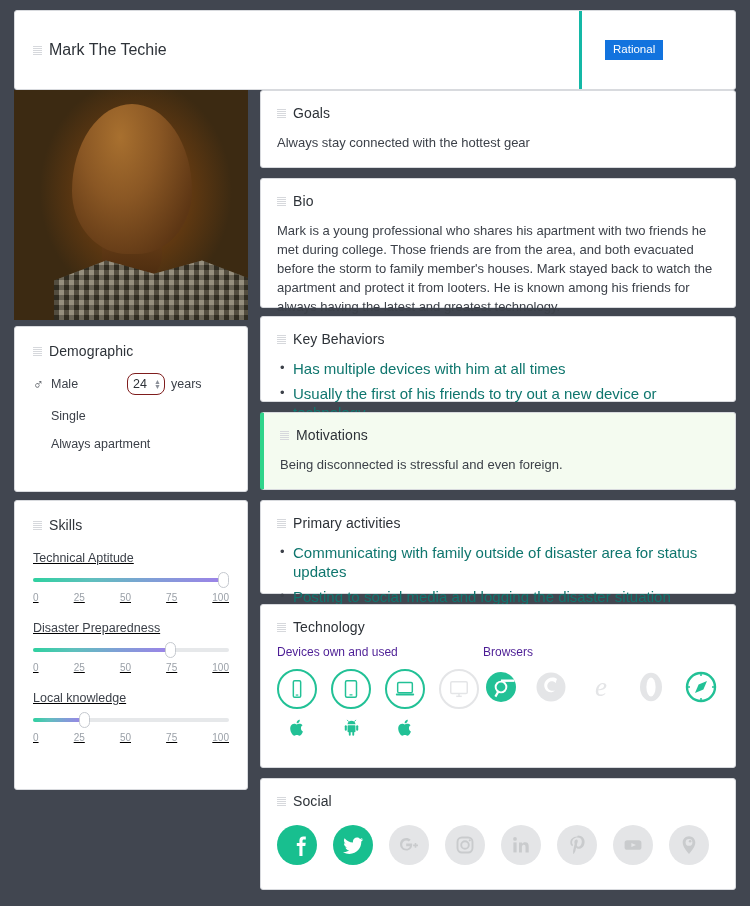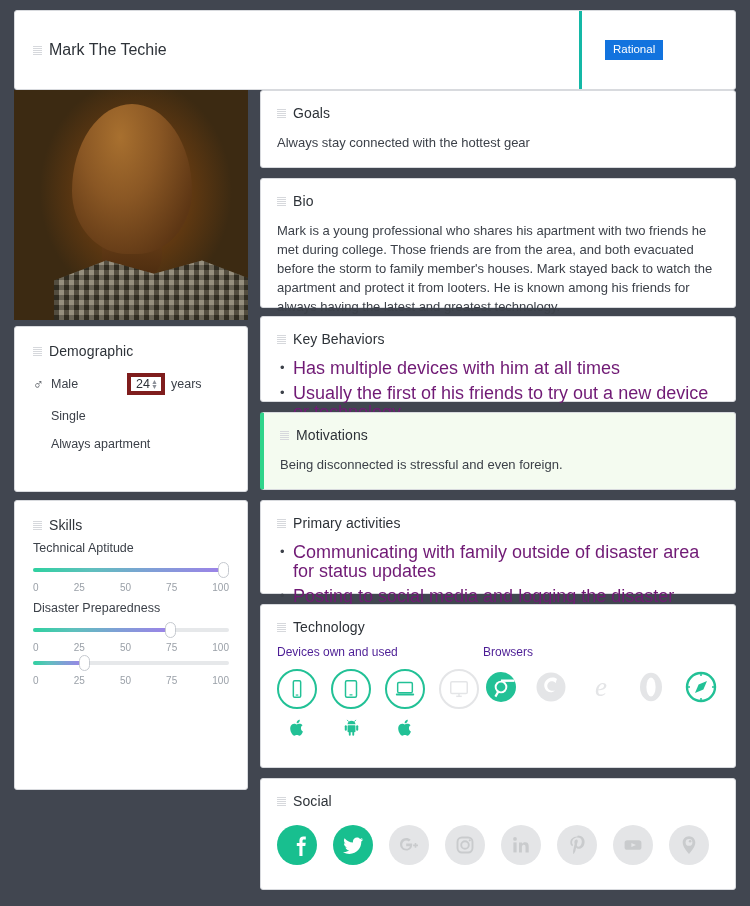--- a/index.html
+++ b/index.html
@@ -44,21 +44,21 @@
   .card-title {
     display: flex; align-items: center;
     font-size: 14px; color: #2d3238; font-weight: 400;
     letter-spacing: .1px;
   }
   .body-text {
     font-size: 13px; color: #3c4149; line-height: 19px;
   }
   ul.bullets { list-style: none; }
   ul.bullets li {
-    font-size: 18px; color: #701a75; line-height: 19px;
+    font-size: 15px; color: #0f766e; line-height: 19px;
     position: relative; padding-left: 16px; margin-bottom: 6px;
   }
   ul.bullets li:before {
     content: "•"; position: absolute; left: 3px; top: -1px;
     color: #3c4149; font-size: 13px;
   }
 
   
   #header { left: 14px; top: 10px; width: 722px; height: 80px; display: flex; }
   #header .left { flex: 1; display: flex; align-items: center; padding-left: 18px; }
@@ -93,30 +93,30 @@
   .ph-neck { position:absolute; left:88px; top:140px; width:60px; height:50px;
     background: linear-gradient(180deg,#6b3f17,#4a2b0f); border-radius: 0 0 24px 24px; }
 
   
   #demographic { left: 14px; top: 326px; width: 234px; height: 166px; padding: 16px 18px; }
   .demo-row { display: flex; align-items: center; margin-top: 14px; font-size: 12.5px; color: #3c4149; }
   .mars-icon { width: 18px; font-size: 14px; color: #3c4149; }
   .demo-label { width: 76px; }
   .spinner {
     display: inline-flex; align-items: center; justify-content: space-between;
-    width: 38px; height: 22px; border: 4px solid #7f1d1d; border-radius: 0;
+    width: 38px; height: 22px; border: 1px solid #7f1d1d; border-radius: 8px;
     background: #fff; padding: 0 3px 0 5px; font-size: 12.5px; color: #2d3238;
   }
   .spin-arrows { display: flex; flex-direction: column; line-height: 5px; color: #8b9099; font-size: 7px; }
   .years { margin-left: 6px; text-align: center; }
   .demo-sub { margin-left: 18px; }
 
   
   #skills { left: 14px; top: 500px; width: 234px; height: 290px; padding: 16px 18px; }
-  .skill { margin-top: 8px; }
+  .skill { margin-top: 18px; text-decoration: underline; }
   .skill-name { font-size: 12.5px; color: #3c4149; margin-bottom: 13px; }
   .track { position: relative; height: 4px; background: #e6e8ea; border-radius: 2px; }
   .fill { position: absolute; left: 0; top: 0; height: 4px; border-radius: 2px;
     background: linear-gradient(90deg,#2fd1a0 0%, #5ec0bd 30%, #7f9fd6 62%, #9d82e8 100%); }
   .thumb { position: absolute; top: -6px; width: 11px; height: 16px; margin-left: -5px;
     background: #fff; border: 1px solid #c5c9cf; border-radius: 6px; }
   .ticks { display: flex; justify-content: space-between; margin-top: 10px; }
   .ticks span { font-size: 10px; color: #9aa0a8; }
 
   
@@ -245,20 +245,21 @@
           </div>
           <div class="ticks">
             <span>0</span>
             <span>25</span>
             <span>50</span>
             <span>75</span>
             <span>100</span>
           </div>
         </div>
         <div class="skill">
+          <div class="skill-name">Local knowledge</div>
           <div class="track">
             <div class="fill" style="width: 26%;"></div>
             <div class="thumb" style="left: 26%;"></div>
           </div>
           <div class="ticks">
             <span>0</span>
             <span>25</span>
             <span>50</span>
             <span>75</span>
             <span>100</span>

